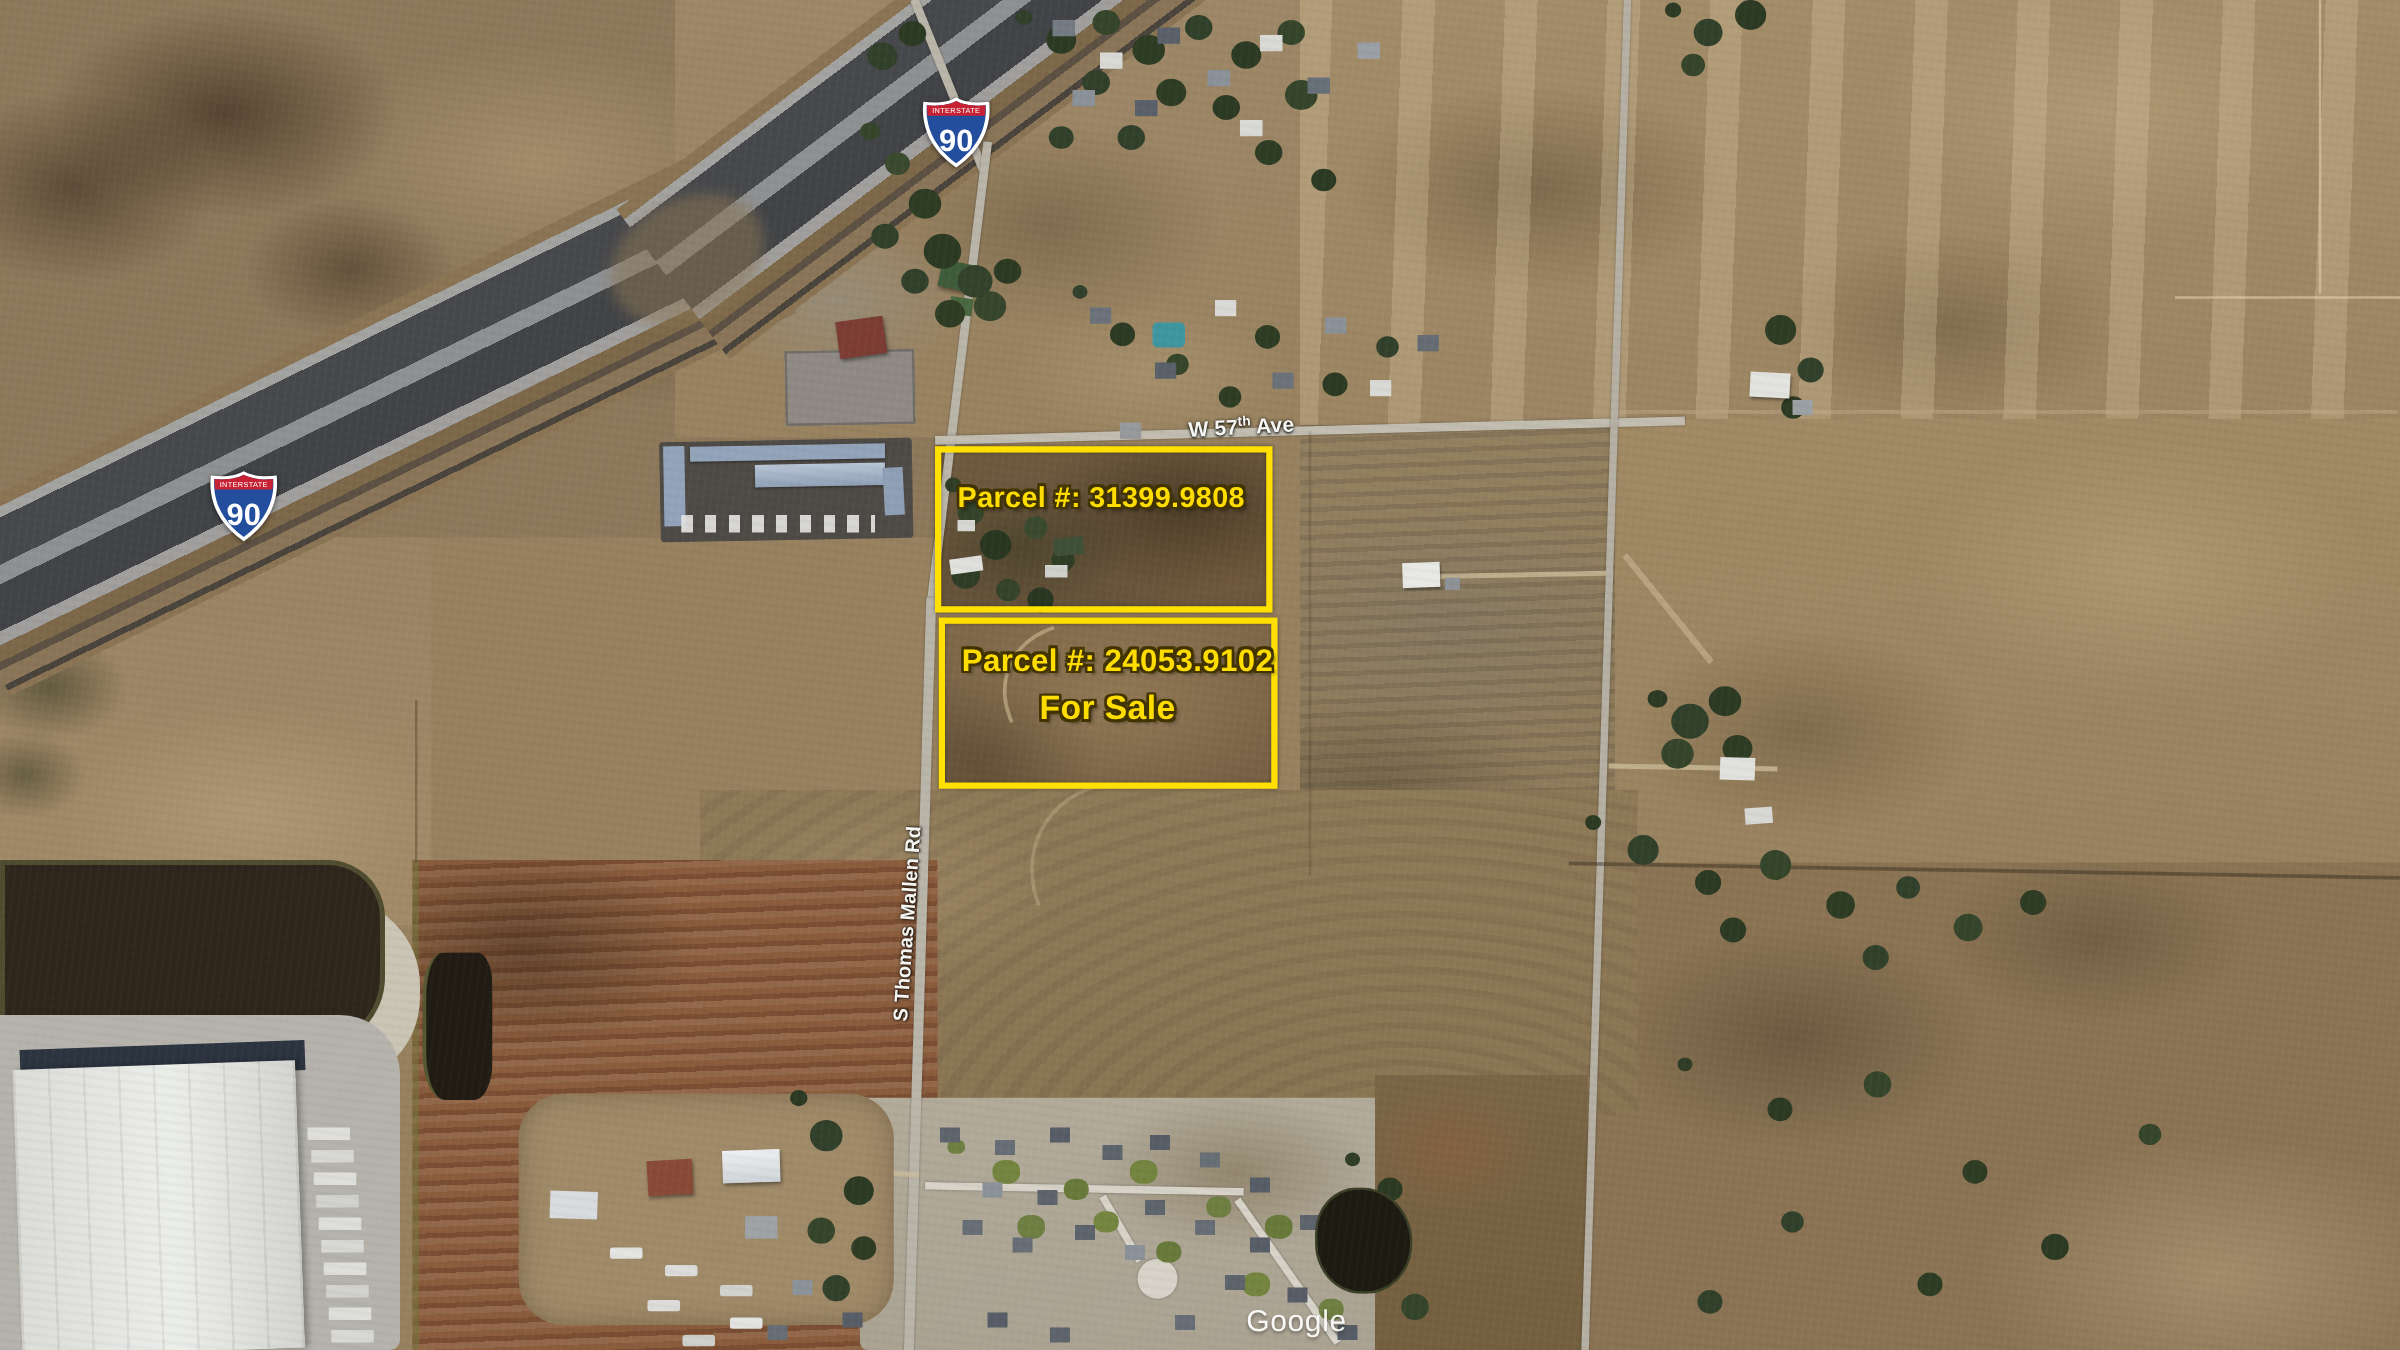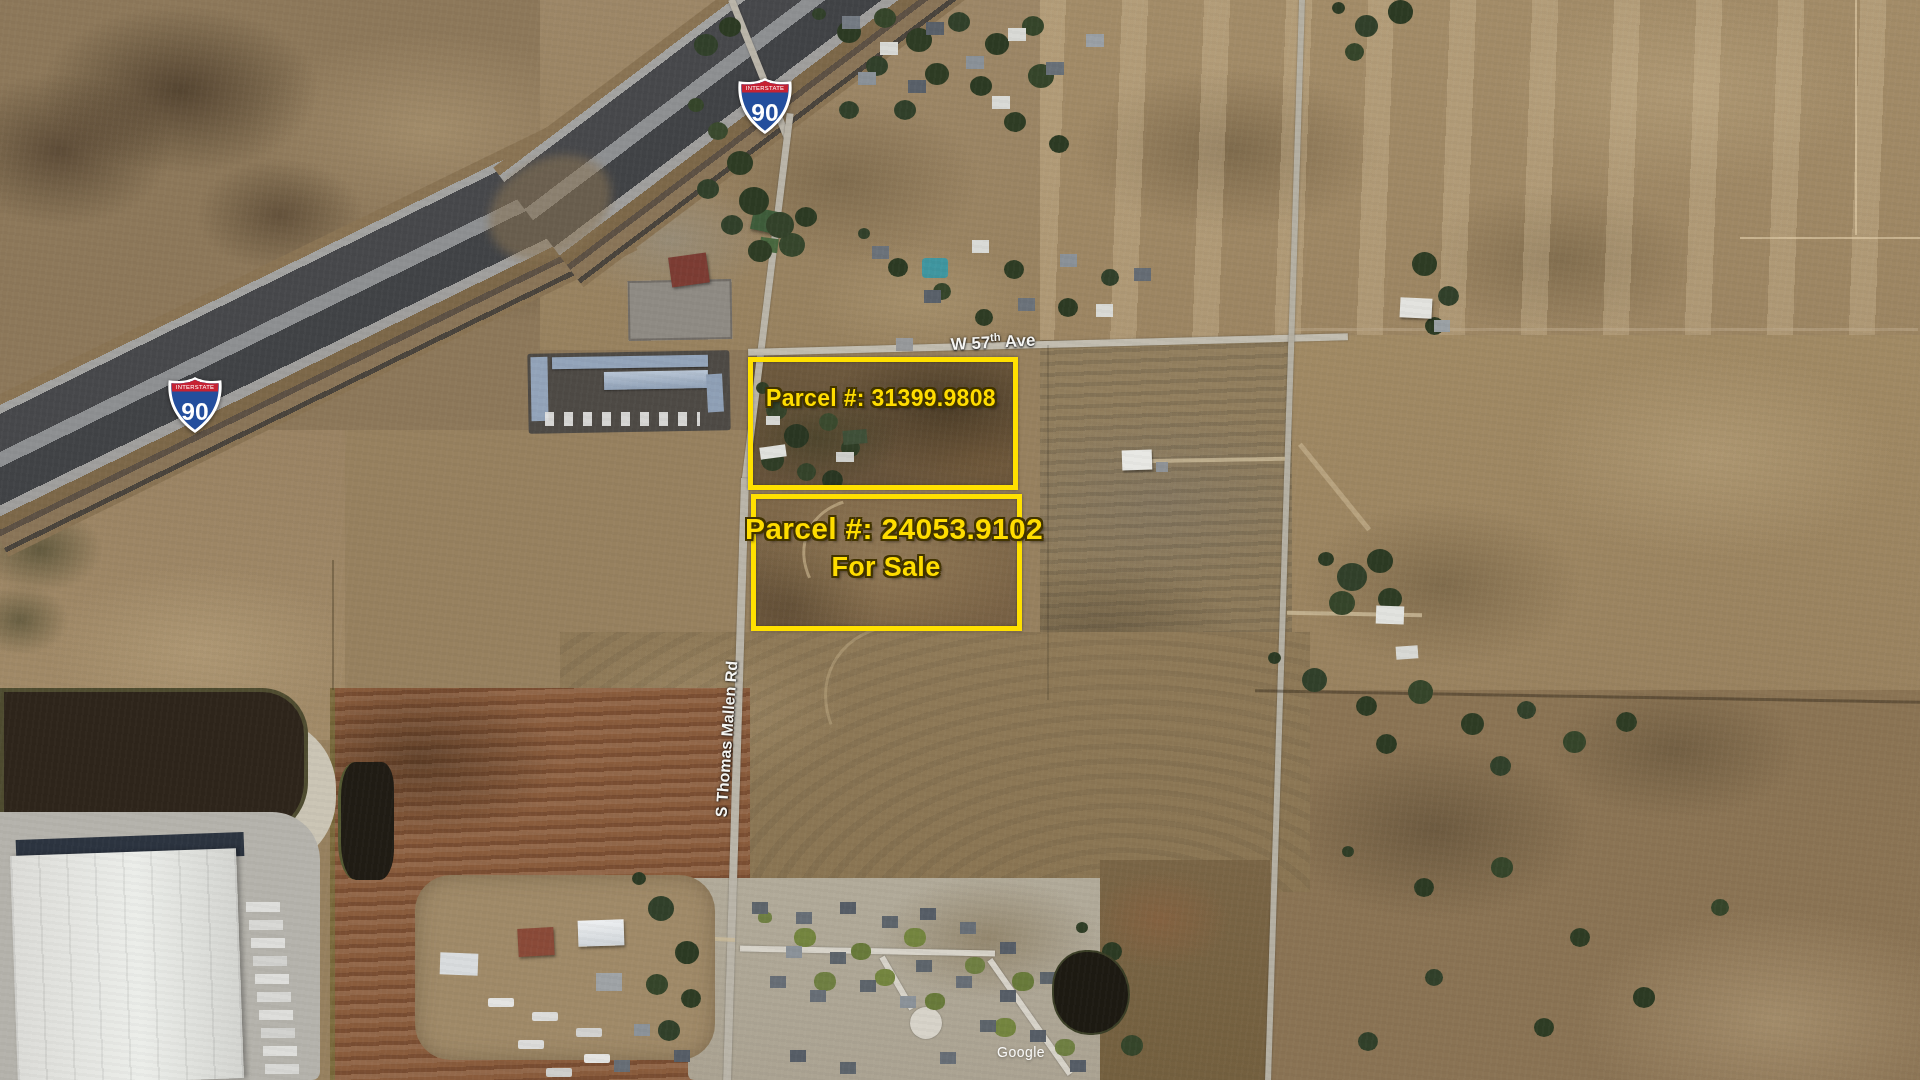--- a/index.html
+++ b/index.html
@@ -20,21 +20,21 @@
     text-shadow:-2px -2px 0 #423400,0 -2px 0 #423400,2px -2px 0 #423400,-2px 0 0 #423400,
       2px 0 0 #423400,-2px 2px 0 #423400,0 2px 0 #423400,2px 2px 0 #423400,
       3px 3px 3px rgba(0,0,0,.45);}
   .wlbl{color:#f5f5f2;text-shadow:0 1px 2px rgba(0,0,0,.9),0 0 3px rgba(0,0,0,.65);}
   .prect{position:absolute;border:5px solid #ffe000;box-sizing:border-box;
     box-shadow:0 0 3px rgba(0,0,0,.4),inset 0 0 3px rgba(0,0,0,.35);}
   .shield{position:absolute;width:56px;height:60px;filter:drop-shadow(0 1px 2px rgba(0,0,0,.55));}
   .attrbar{position:absolute;right:0;bottom:0;left:1275px;height:13px;
     background:rgba(22,22,22,.55);color:#eeeeee;font-size:9px;display:flex;gap:13px;
     align-items:center;justify-content:flex-end;padding:0 8px;white-space:nowrap;overflow:hidden;}
-  .wm{position:absolute;color:#ffffff;opacity:.93;font-size:14px;letter-spacing:.5px;
+  .wm{position:absolute;color:#ffffff;opacity:.93;font-size:24px;letter-spacing:.5px;
     text-shadow:0 1px 3px rgba(0,0,0,.45);}
   sup.tz{vertical-align:super;font-size:11px;}
 </style>
 </head>
 <body>
 
 <div id="stage">
 
   <i class="p" style="left:0;top:0;width:800px;height:430px;background:
     radial-gradient(200px 120px at 180px 90px,rgba(40,28,16,.55),transparent 70%),
@@ -228,21 +228,21 @@
   <i class="p" style="left:338px;top:762px;width:56px;height:118px;background:#201c14;border-radius:30% 22% 26% 32%;border-left:3px solid rgba(120,130,70,.6);box-sizing:border-box;"></i>
 
   <i class="p" style="left:0;top:0;width:1920px;height:1080px;background:
     repeating-linear-gradient(7deg,rgba(0,0,0,.025) 0 3px,rgba(0,0,0,0) 3px 7px),
     repeating-linear-gradient(97deg,rgba(255,255,255,.02) 0 2px,rgba(0,0,0,0) 2px 6px);pointer-events:none;"></i>
 
   <div class="prect" style="left:748px;top:357px;width:270px;height:133px;"></div>
   <div class="prect" style="left:751px;top:494px;width:271px;height:137px;"></div>
 
   <div class="lbl ylbl" style="left:881px;top:398px;font-size:23px;">Parcel #: 31399.9808</div>
-  <div class="lbl ylbl" style="left:886px;top:529px;font-size:30px;padding-left:16px;">Parcel #: 24053.9102</div>
+  <div class="lbl ylbl" style="left:886px;top:529px;font-size:25px;padding-left:16px;">Parcel #: 24053.9102</div>
   <div class="lbl ylbl" style="left:886px;top:567px;font-size:27px;">For Sale</div>
 
   <div class="lbl wlbl" style="left:993px;top:342px;font-size:17px;transform:translate(-50%,-50%) rotate(-3deg);">
     <span>W 57</span><sup class="tz">th</sup><span> Ave</span>
   </div>
   <div class="lbl wlbl" style="left:727px;top:739px;font-size:16px;transform:translate(-50%,-50%) rotate(-86deg);">S Thomas Mallen Rd</div>
 
   <svg class="shield" style="left:737px;top:76px;" viewBox="0 0 100 104">
     <path d="M50 2 C60 8 78 11 97 8 C100 34 94 72 50 102 C6 72 0 34 3 8 C22 11 40 8 50 2 Z" fill="#ffffff"></path>
     <path d="M50 7 C59 12 75 15 92 13 C94 35 88 68 50 96 C12 68 6 35 8 13 C25 15 41 12 50 7 Z" fill="#234E9D"></path>

